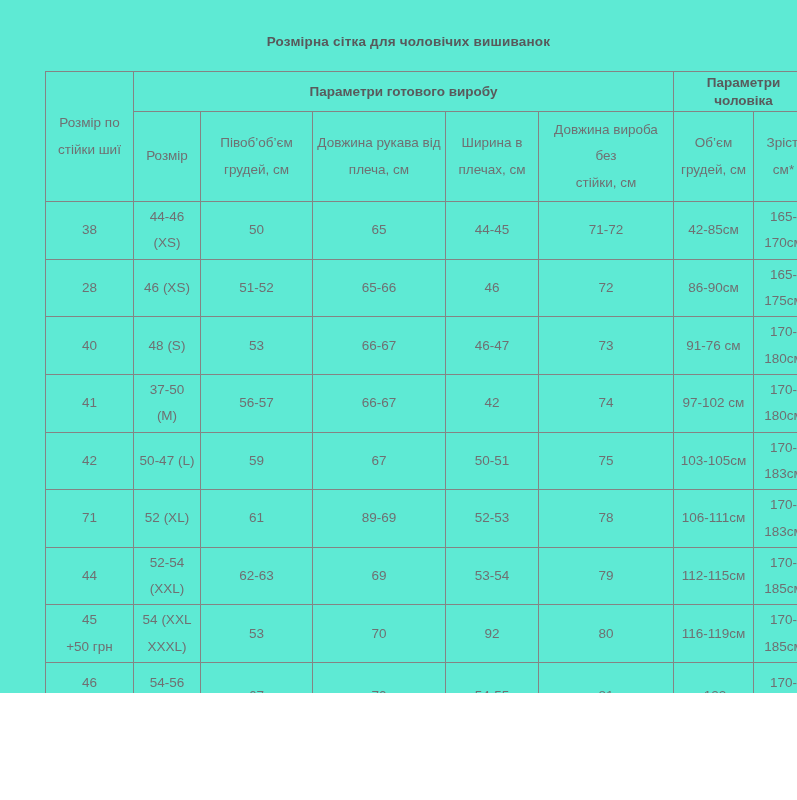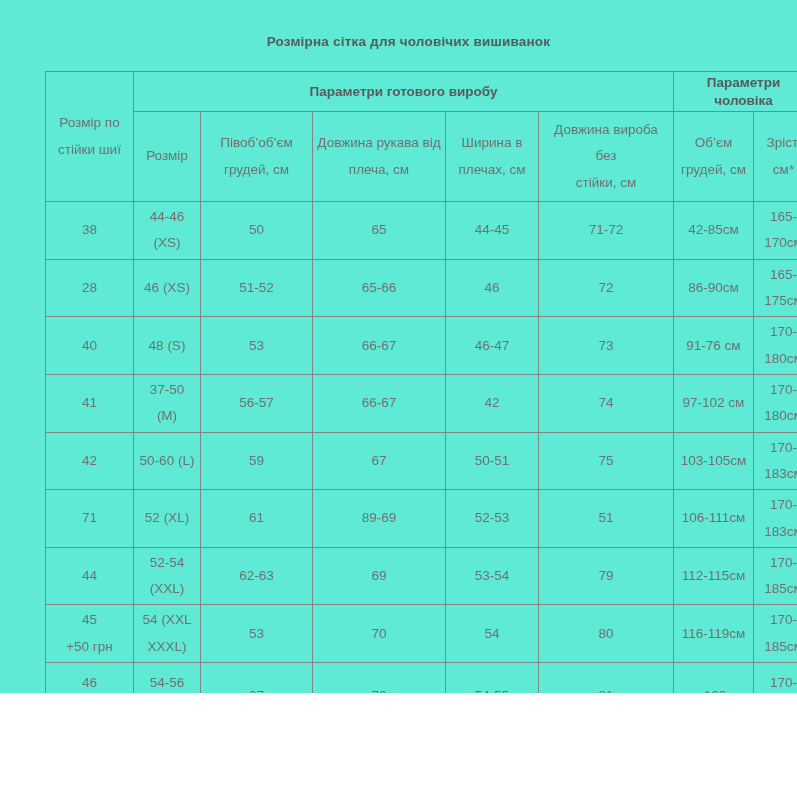--- a/index.html
+++ b/index.html
@@ -140,37 +140,37 @@
       <td>66-67</td>
       <td>42</td>
       <td>74</td>
       <td>97-102 см</td>
       <td>170-
 180см</td>
     </tr>
 
     <tr class="data-row">
       <td>42</td>
-      <td>50-60 (L)</td>
+      <td>50-47 (L)</td>
       <td>59</td>
       <td>67</td>
       <td>50-51</td>
       <td>75</td>
       <td>103-105см</td>
       <td>170-
 183см</td>
     </tr>
 
     <tr class="data-row">
       <td>71</td>
       <td>52 (XL)</td>
       <td>61</td>
       <td>89-69</td>
       <td>52-53</td>
-      <td>51</td>
+      <td>78</td>
       <td>106-111см</td>
       <td>170-
 183см</td>
     </tr>
 
     <tr class="data-row">
       <td>44</td>
       <td>52-54
 (XXL)</td>
       <td>62-63</td>
@@ -182,21 +182,21 @@
 185см</td>
     </tr>
 
     <tr class="data-row">
       <td>45
 +50 грн</td>
       <td>54 (XXL
 XXXL)</td>
       <td>53</td>
       <td>70</td>
-      <td>54</td>
+      <td>92</td>
       <td>80</td>
       <td>116-119см</td>
       <td>170-
 185см</td>
     </tr>
 
     <tr class="data-row last">
       <td>46
 +50 грн</td>
       <td>54-56

